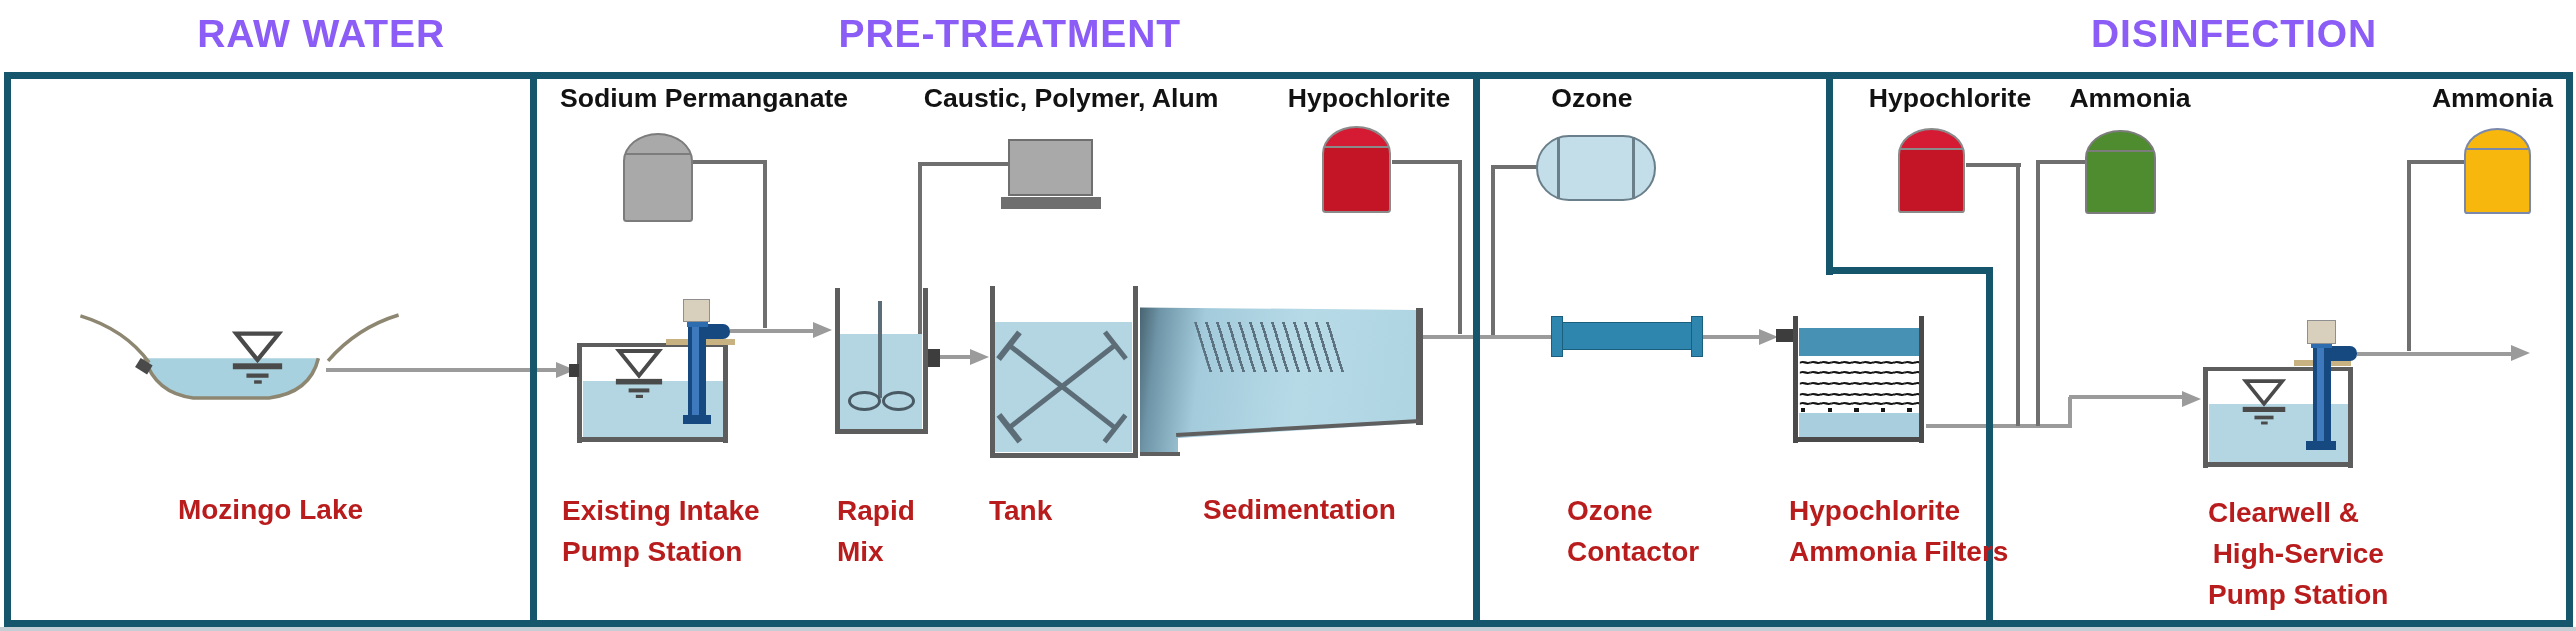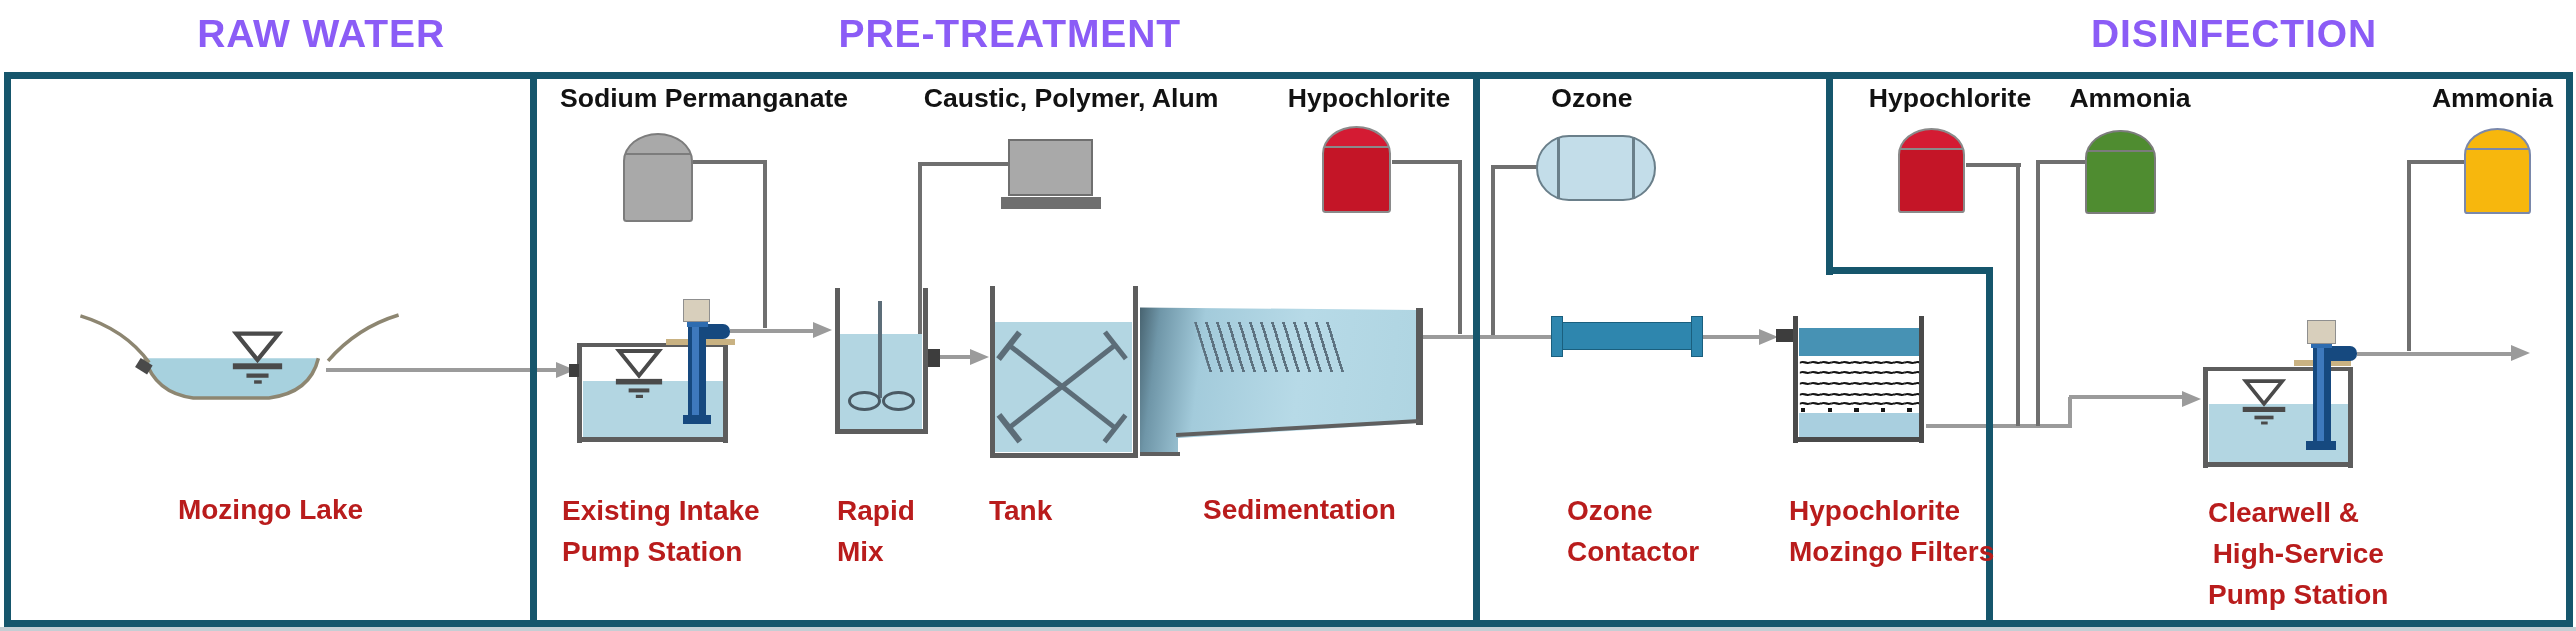--- a/index.html
+++ b/index.html
@@ -234,21 +234,21 @@
   <div class="unit" style="left:989px;top:490px;">
     <span style="display:block;">Tank</span>
   </div>
   <div class="unit single" style="left:1203px;top:492px;">Sedimentation</div>
   <div class="unit" style="left:1567px;top:490px;">
     <span style="display:block;">Ozone</span>
     <span style="display:block;">Contactor</span>
   </div>
   <div class="unit" style="left:1789px;top:490px;">
     <span style="display:block;">Hypochlorite</span>
-    <span style="display:block;">Mozingo Filters</span>
+    <span style="display:block;">Ammonia Filters</span>
   </div>
   <div class="unit" style="left:2208px;top:492px;">
     <span style="display:block;">Clearwell &amp;</span>
     <span style="display:block;text-align:center;">High-Service</span>
     <span style="display:block;">Pump Station</span>
   </div>
 
 </div>
 
 

